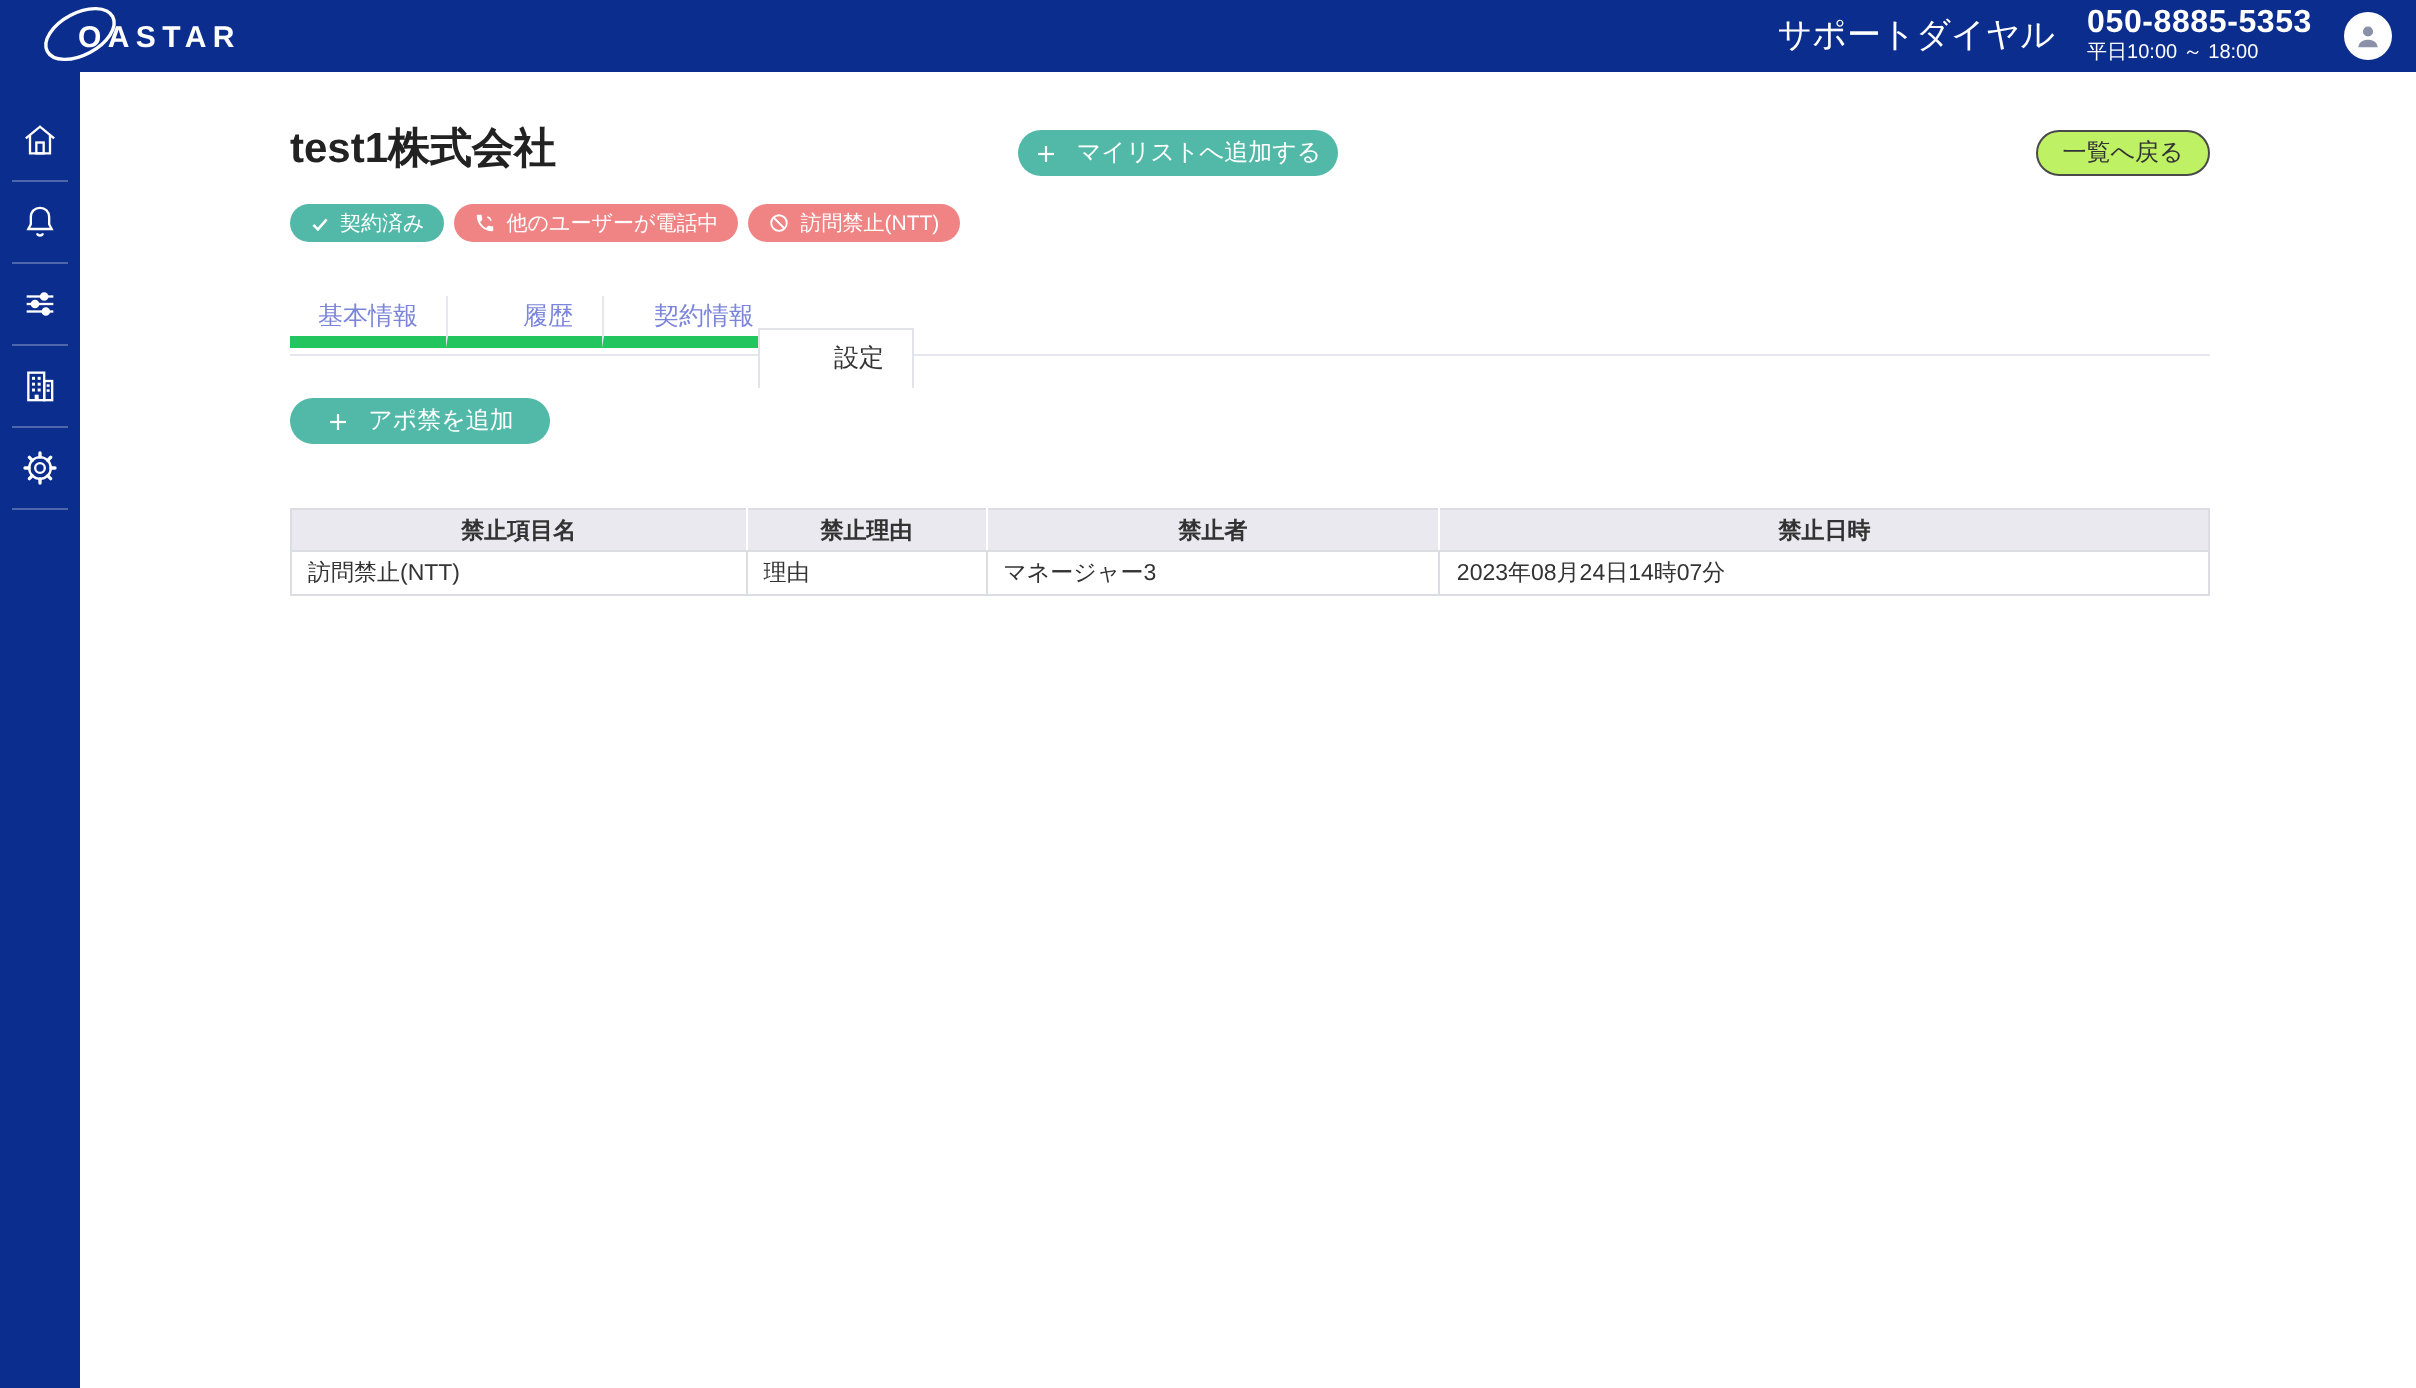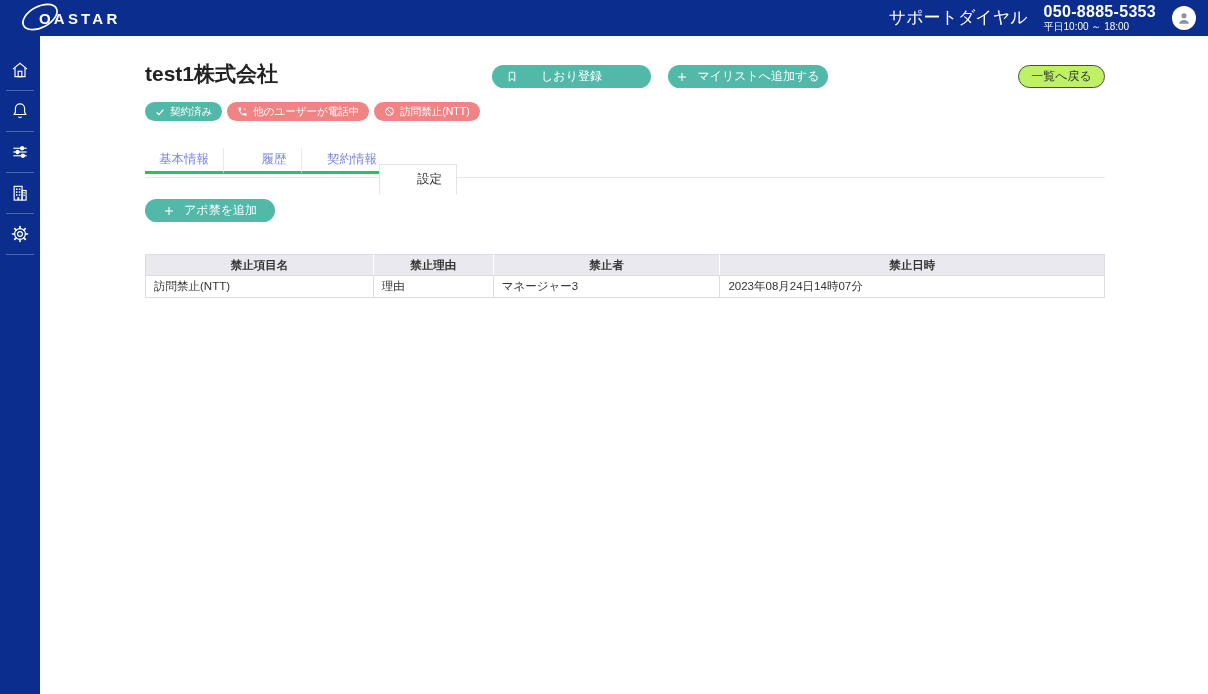--- a/index.html
+++ b/index.html
@@ -46,21 +46,21 @@
     gap:5px; padding:4px 10px; font-size:10.5px; color:#fff; }
   .badge-teal { background:var(--accent); }
   .badge-coral { background:var(--danger); }
 
   
   .tabs { display:flex; margin-top:27px; height:30px; position:relative; align-items:flex-start; }
   .tabs::after { content:""; position:absolute; left:0; right:0; bottom:0; height:1px;
     background:#E6E6EE; }
   .tab { width:78px; height:26px; display:flex; align-items:center; justify-content:center;
     font-size:12.5px; color:var(--tab-inactive); cursor:pointer; background:#fff;
-    border-bottom:3px solid #22c55e; }
+    border-bottom:6px solid #22c55e; }
   .tab + .tab { border-left:1px solid #E8E8EF;padding-left:23px; }
   .tab.active { height:30px; color:#333; border:1px solid #E2E2EA; border-bottom:none;
     position:relative; z-index:1; background:#fff;margin-top:16px; }
 
   .add-row { display:flex; margin-top:21px; }
   .btn-addban { width:130px; gap:9px; }
 
   
   .ban-table { width:100%; margin-top:32px; border-collapse:collapse;
     border:1px solid var(--border); font-size:11.5px; }
@@ -158,28 +158,20 @@
     </svg>
   </div>
   <div class="side-divider"></div>
 </div>
 
 <div class="main">
 
   <div class="title-row">
     <h1 class="page-title">test1株式会社</h1>
 
-    <button class="btn btn-teal btn-bookmark">
-      <span class="ic">
-        <svg width="12" height="13" viewBox="0 0 24 24" fill="none" stroke="#fff" stroke-width="2">
-          <path d="M6.5 3.5h11V21l-5.5-4.7L6.5 21z"></path>
-        </svg>
-      </span>
-      <span>しおり登録</span>
-    </button>
 
     <button class="btn btn-teal btn-mylist">
       <span class="plus-ic">
         <svg width="12" height="12" viewBox="0 0 24 24" fill="none" stroke="#fff" stroke-width="2.2">
           <line x1="12" y1="4" x2="12" y2="20"></line>
             <line x1="4" y1="12" x2="20" y2="12"></line>
         </svg>
       </span>
       <span>マイリストへ追加する</span>
     </button>

